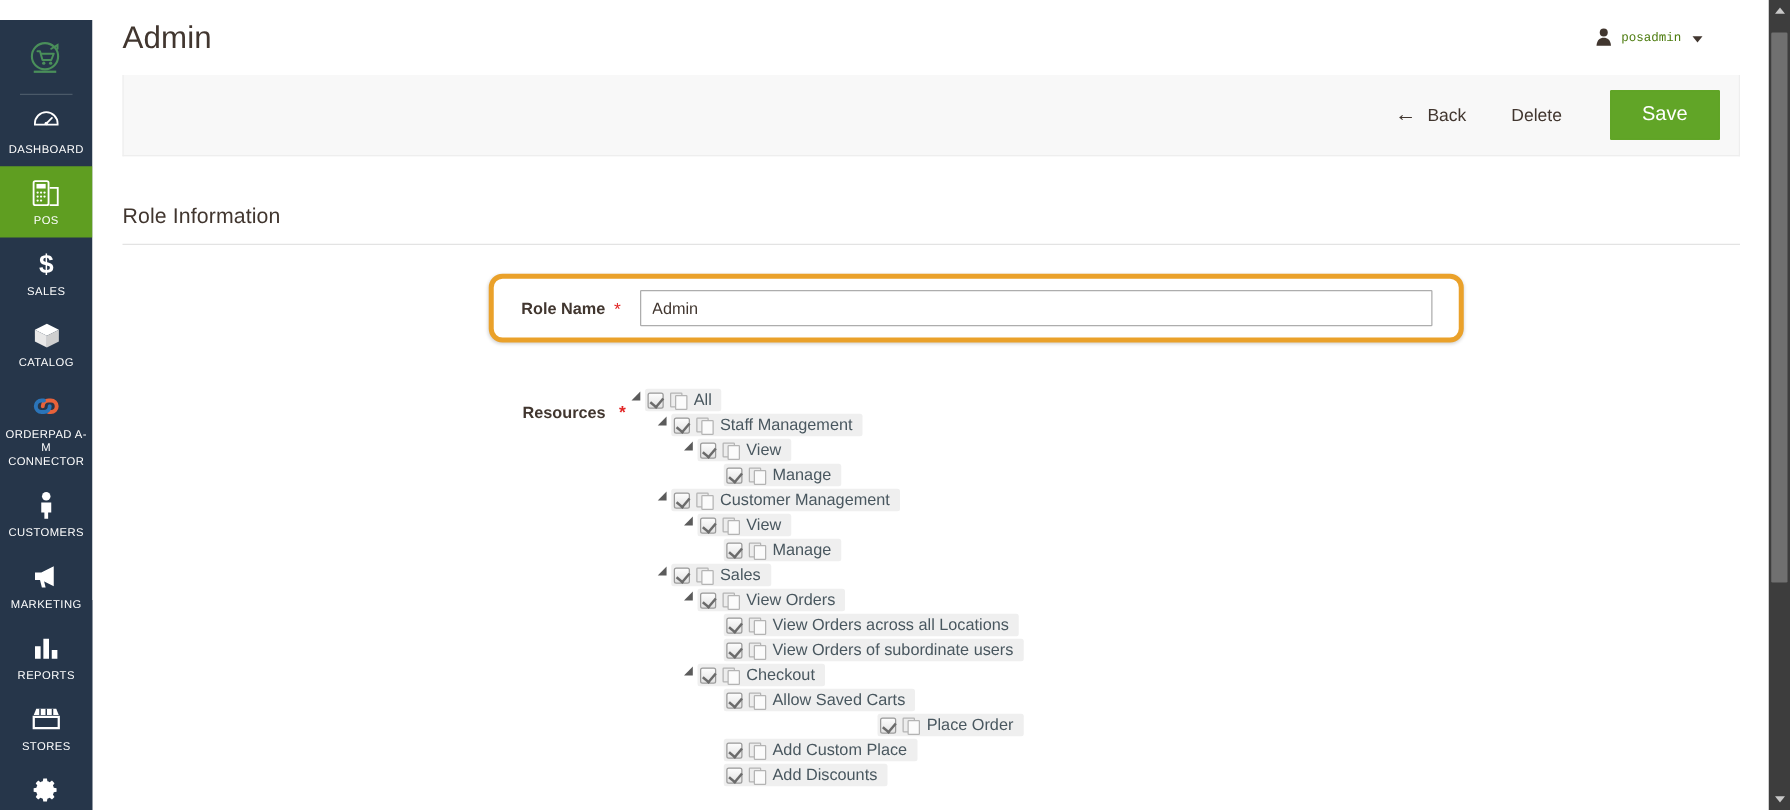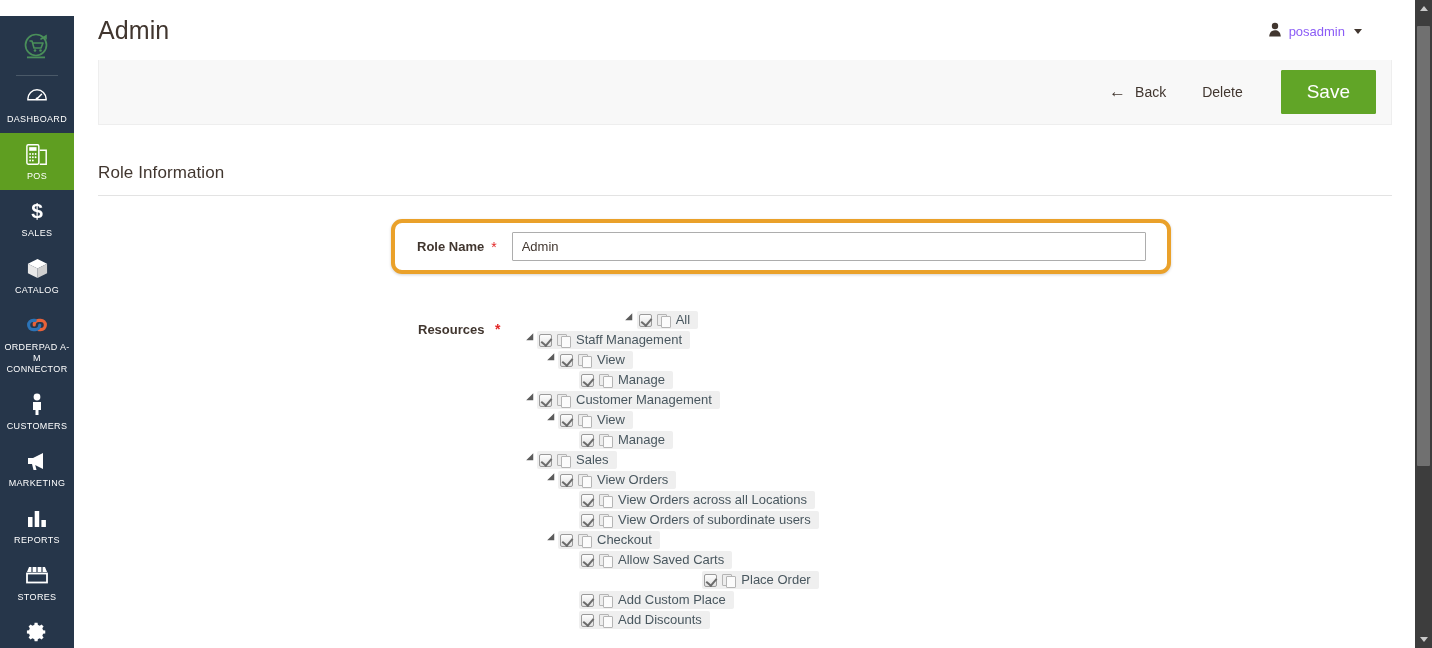--- a/index.html
+++ b/index.html
@@ -66,24 +66,25 @@
   }
   .page-title {
     font-size: 25px;
     font-weight: 400;
     color: #41362f;
     letter-spacing: 0.1px;
     font-family: "Liberation Sans", sans-serif;
   }
   .account {
     display: flex; align-items: center; gap: 7px;
-    font-size: 13px; color: #8b5cf6;
+    font-size: 10px; color: #4d7c0f;
     cursor: pointer;
     margin-right: 30px;
     margin-top: 2px;
+    font-family: Liberation Mono, monospace;
   }
   .account .caret {
     width: 0; height: 0;
     border-left: 4px solid transparent;
     border-right: 4px solid transparent;
     border-top: 5px solid #41362f;
     margin-left: 2px;
   }
 
   
@@ -105,21 +106,21 @@
     cursor: pointer;
     display: flex; align-items: center; gap: 9px;
   }
   .btn-back-arrow {
     font-size: 17px; line-height: 14px; color: #41362f;
   }
   .btn-primary {
     background: #61a527;
     border: 1px solid #61a527;
     color: #ffffff;
-    font-size: 19px;
+    font-size: 16px;
     font-family: "Liberation Sans", sans-serif;
     padding: 10px 25px;
     cursor: pointer;
     margin-left: 20px;
     border-radius: 1px;
   }
 
   
   .section-title {
     margin: 38px 25px 0 24px;
@@ -446,21 +447,21 @@
       <div class="field-highlight"></div>
       <div class="field-row">
         <span class="field-label">Role Name</span>
         <span class="req-star">*</span>
         <input class="field-input" type="text" value="Admin" style="">
       </div>
 
       <div class="resources-block">
         <span class="resources-label"><span>Resources</span> <span class="req-star">*</span></span>
         <div class="tree" id="tree-root">
-            <div class="tree-row" style="padding-left: 0px; justify-content: center;">
+            <div class="tree-row" style="padding-left: 0px;">
               <span class="expander open"></span>
               <span class="node-body">
                 <span class="chk"></span>
                 <span class="doc-icon"></span>
                 <span class="node-label">All</span>
               </span>
             </div>
             <div class="tree-row" style="padding-left: 21px;">
               <span class="expander open"></span>
               <span class="node-body">

